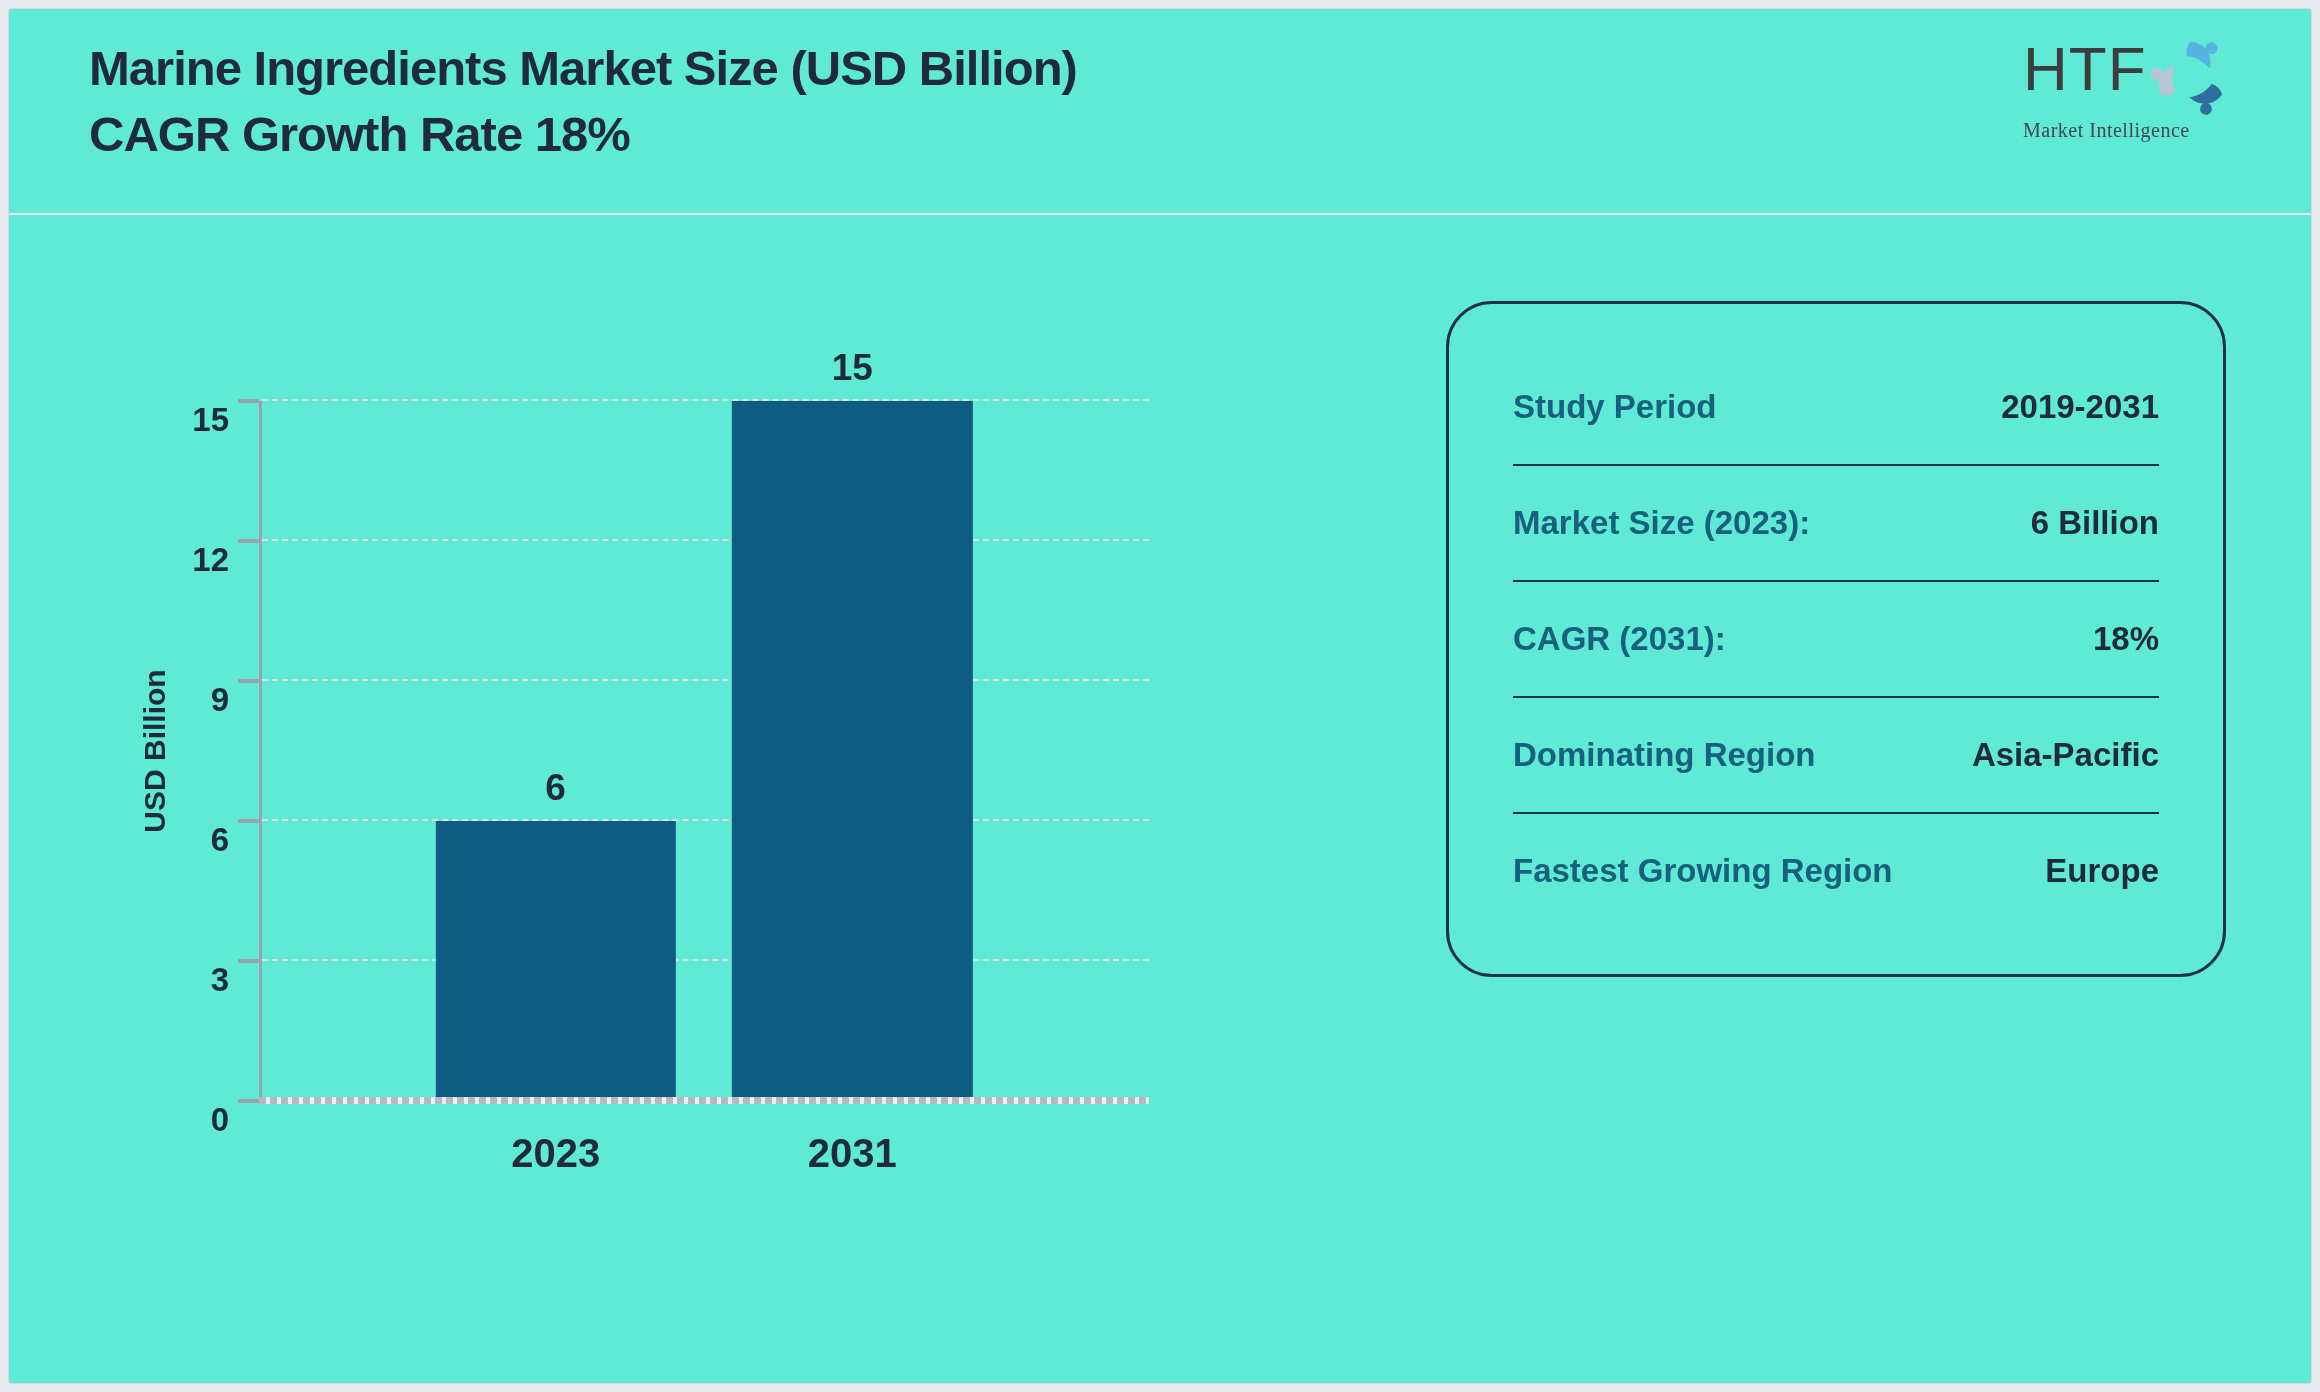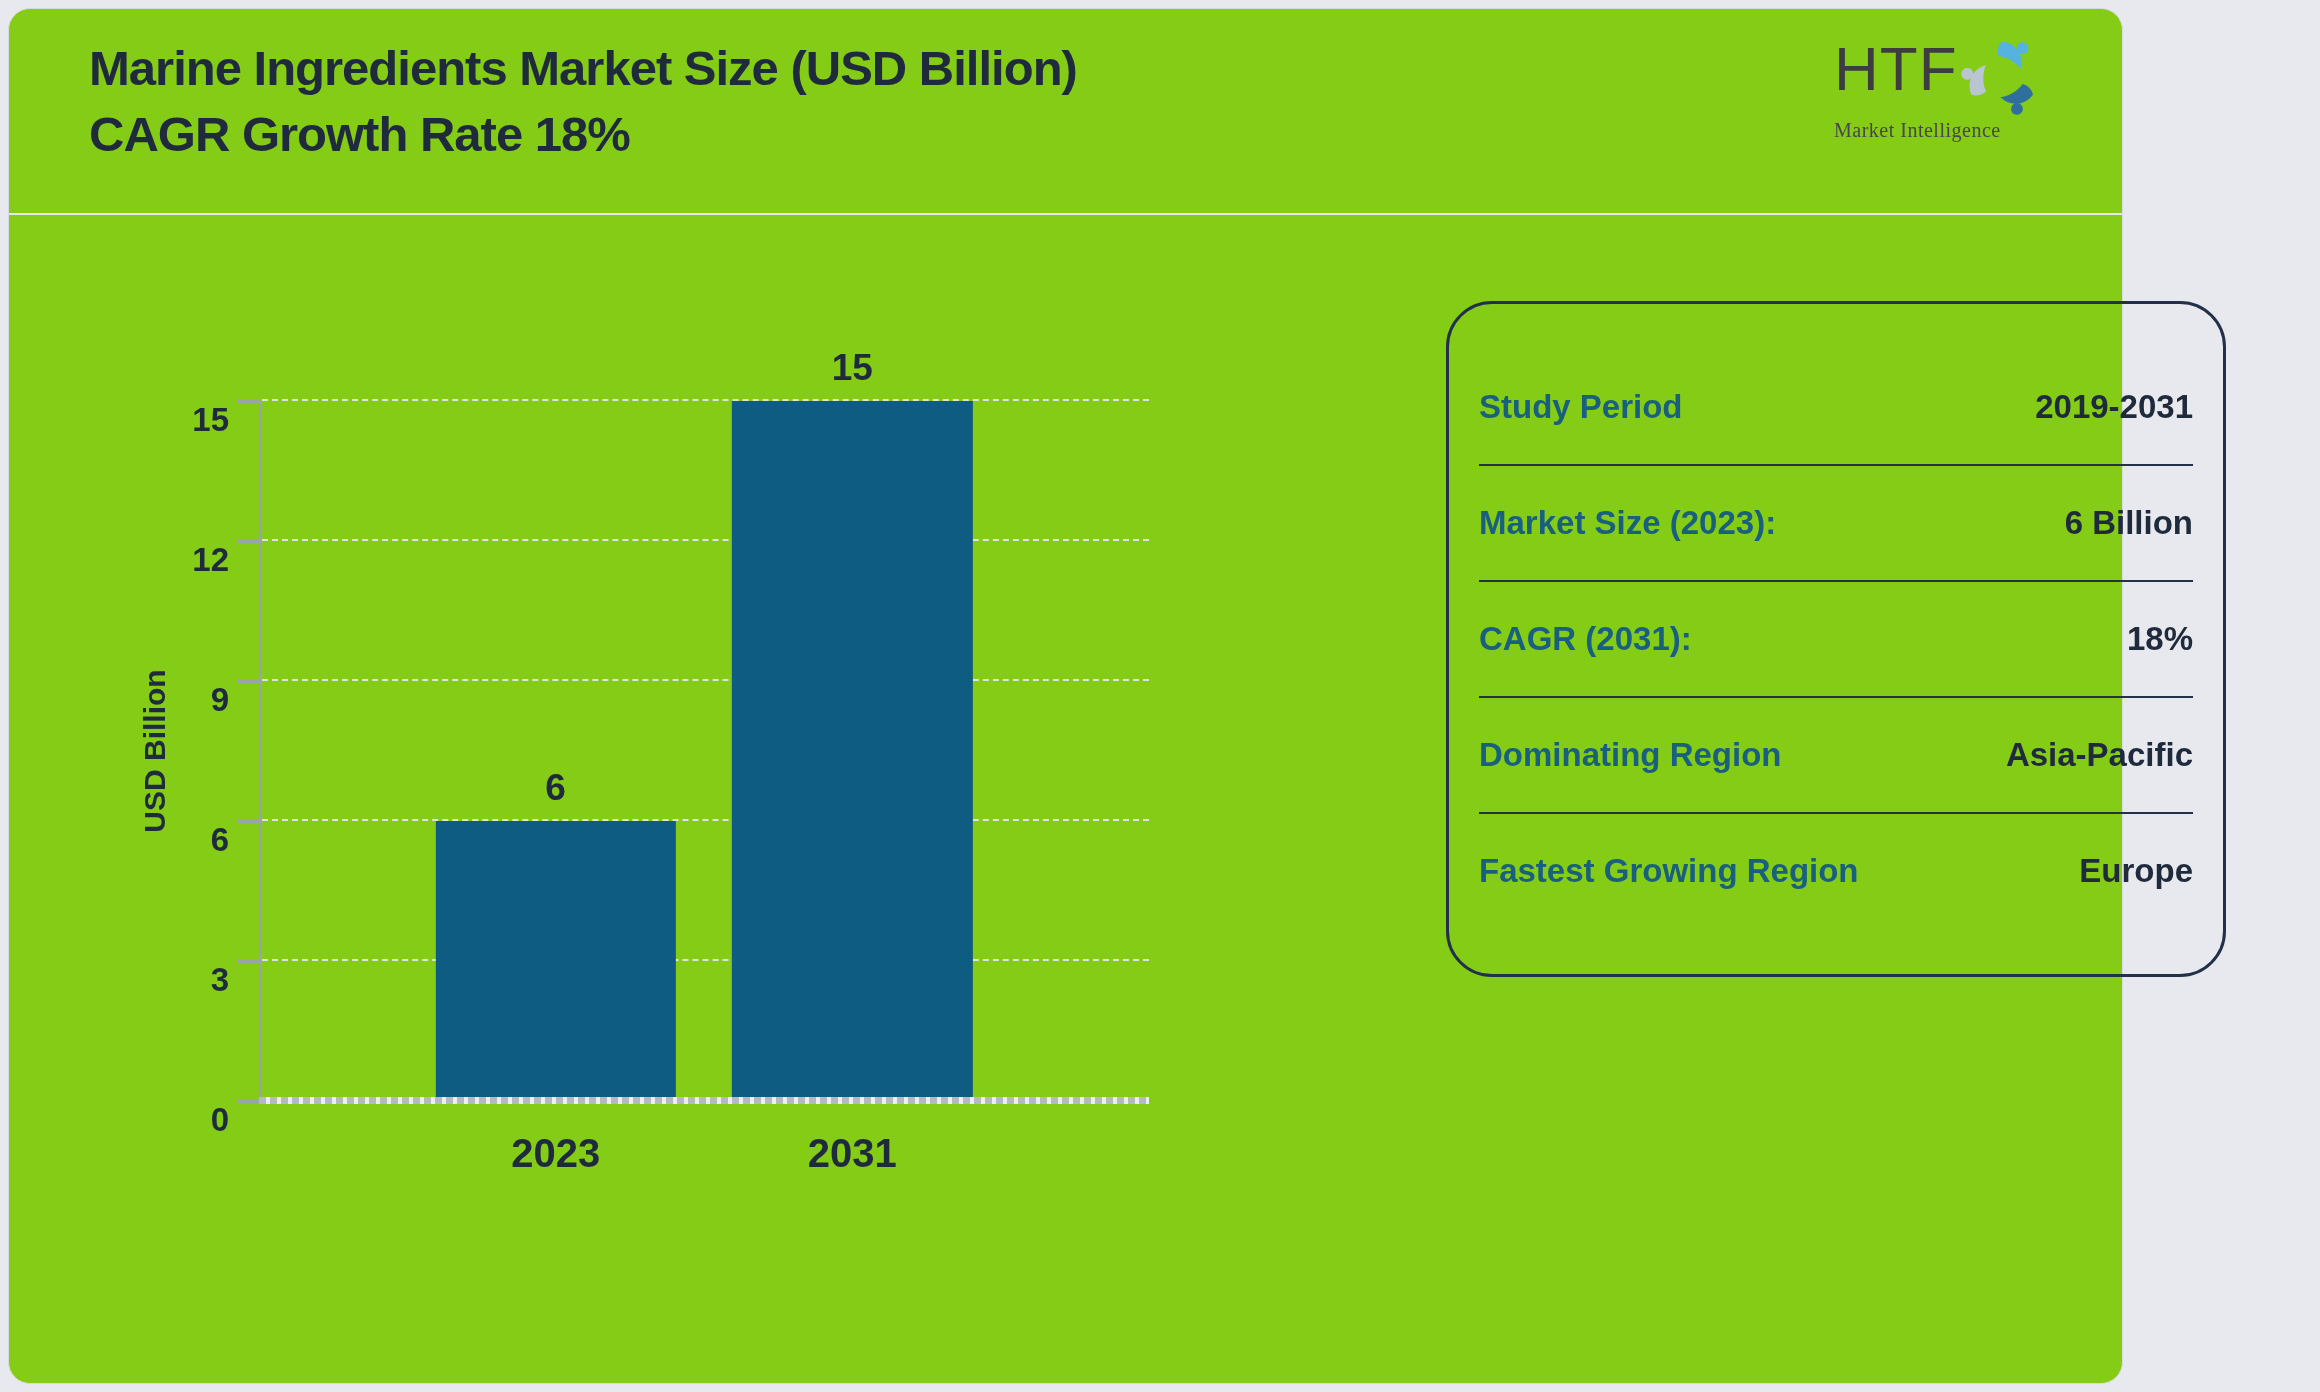--- a/index.html
+++ b/index.html
@@ -12,22 +12,22 @@
   }
   *{margin:0;padding:0;box-sizing:border-box;}
   html,body{width:2320px;height:1392px;}
   body{
     background:var(--pagebg);
     font-family:"Liberation Sans",sans-serif;
     position:relative;
     overflow:hidden;
   }
   .page-card{
-    position:absolute;left:8px;top:8px;width:2115px;height:1376px;
-    background:#84cc16;border:1px solid #d9dade;border-radius:22px;
+    position:absolute;left:8px;top:8px;width:2304px;height:1376px;
+    background:#5eead4;border:1px solid #d9dade;border-radius:4px;
   }
   
   .card-header{
     position:absolute;left:0;top:0;width:100%;height:206px;
     border-bottom:2px solid #e7e7ee;
   }
   .page-title{
     position:absolute;left:80px;top:26px;
     font-size:49px;font-weight:700;color:var(--navy);
     letter-spacing:-1px;line-height:66px;
@@ -83,21 +83,21 @@
     font-size:37px;font-weight:700;color:var(--navy);
   }
   .x-label{
     position:absolute;top:calc(100% + 30px);transform:translateX(-50%);
     font-size:40px;font-weight:700;color:var(--navy);
   }
   
   .info-panel{
     position:absolute;left:1437px;top:292px;width:780px;height:676px;
     border:3px solid #22304a;border-radius:46px;
-    padding:46px 30px;display:flex;flex-direction:column;
+    padding:46px 64px;display:flex;flex-direction:column;
   }
   .info-row{
     flex:1;display:flex;align-items:center;justify-content:space-between;
   }
   .info-row:not(:last-child){border-bottom:2px solid #22304a;}
   .info-label{font-size:33px;font-weight:700;color:var(--teal);}
   .info-value{font-size:33px;font-weight:700;color:var(--navy);text-align:right;}
 </style>
 </head>
 <body>

